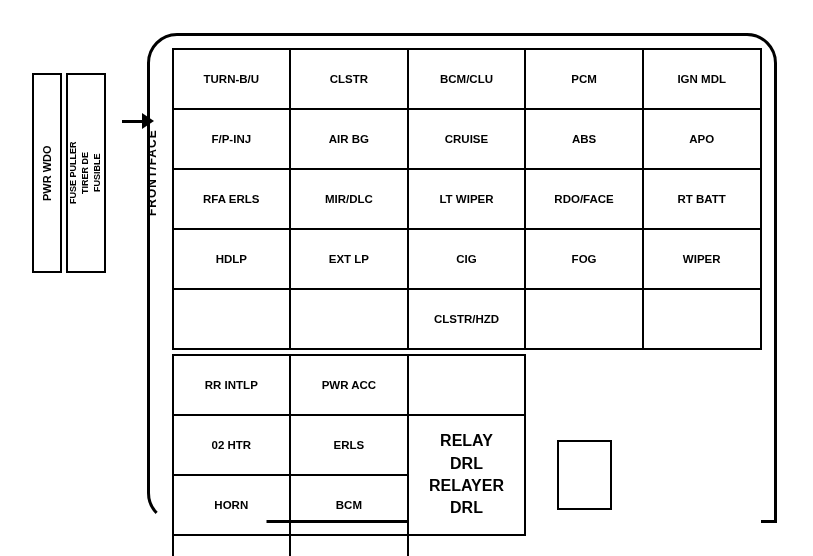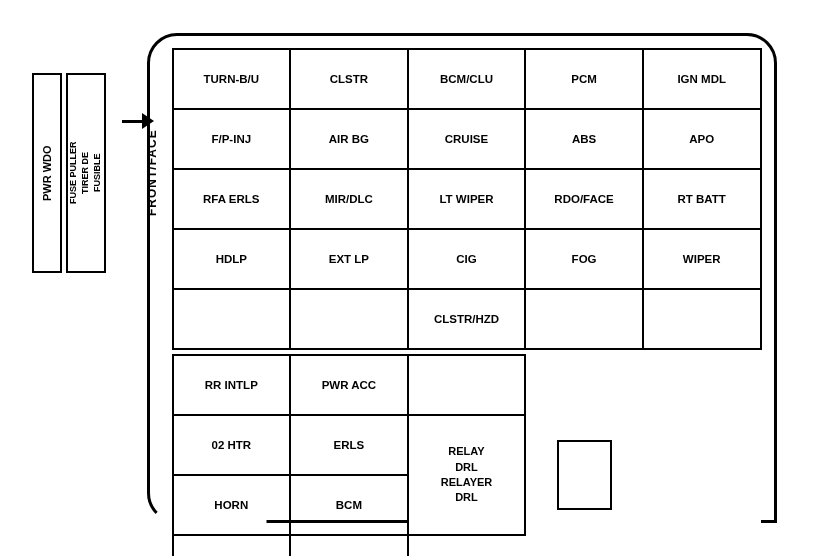--- a/index.html
+++ b/index.html
@@ -141,21 +141,21 @@
       align-items: center;
       justify-content: center;
     }
     
     .relay-drl-box {
       border: 2px solid #000;
       display: flex;
       align-items: center;
       justify-content: center;
       text-align: center;
-      font-size: 11px;
+      font-size: 16px;
       font-weight: bold;
       line-height: 1.4;
       padding: 5px;
     }
     
     .small-box {
       border: 2px solid #000;
     }
   </style>
 </head>

